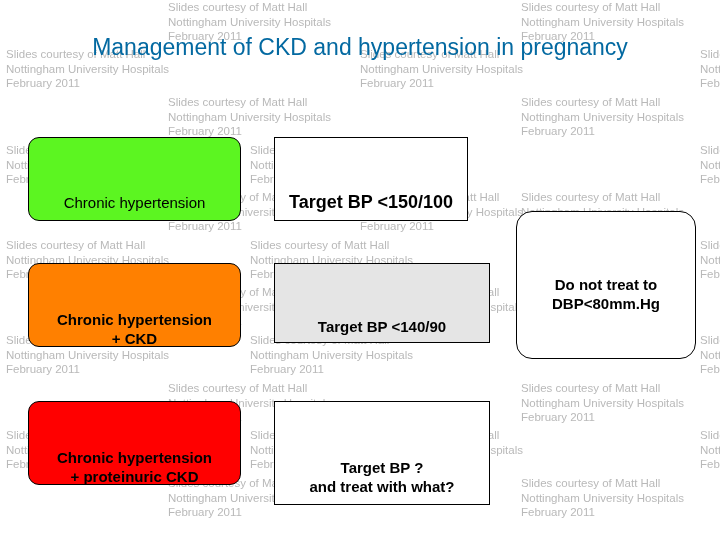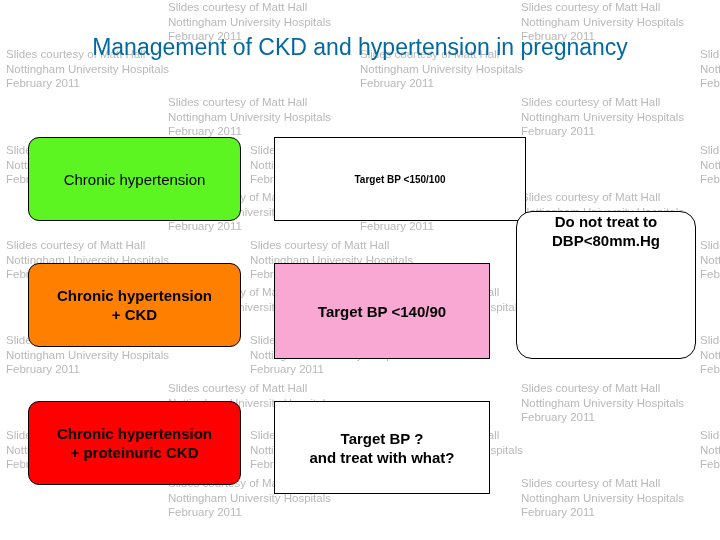--- a/index.html
+++ b/index.html
@@ -63,20 +63,21 @@
     display: flex;
     align-items: center;
     justify-content: center;
     text-align: center;
     z-index: 2;
     color: #000000;
   }
   .box-text {
     white-space: pre-line;
     line-height: 19px;
+    margin-top: 47px;
   }
 
   .green {
     background: #5CF521;
     border-radius: 11px;
     left: 28px;
     top: 137px;
     width: 213px;
     height: 84px;
     font-size: 15px;
@@ -99,53 +100,54 @@
     width: 213px;
     height: 84px;
     font-size: 15px;
     font-weight: bold;
   }
 
   .white1 {
     background: #ffffff;
     left: 274px;
     top: 137px;
-    width: 252px;
-    height: 84px;
-    font-size: 10px;
+    width: 194px;
+    height: 84px;
+    font-size: 18px;
     font-weight: bold;
   }
   .white2 {
-    background: #f9a8d4;
+    background: #e5e5e5;
     left: 274px;
     top: 263px;
     width: 216px;
-    height: 96px;
+    height: 80px;
     font-size: 15px;
     font-weight: bold;
   }
   .white3 {
     background: #ffffff;
     left: 274px;
     top: 401px;
     width: 216px;
-    height: 93px;
+    height: 104px;
     font-size: 15px;
     font-weight: bold;
   }
   .white-right {
     background: #ffffff;
     border-radius: 16px;
     left: 516px;
     top: 211px;
     width: 180px;
     height: 148px;
     font-size: 15px;
     font-weight: bold;
     align-items: flex-start;
+    padding-top: 16px;
   }
 </style>
 </head>
 <body>
 
 <div id="slide">
 
   <div id="watermarks">
       <div class="wm" style="left: 168px; top: 0px;">Slides courtesy of Matt Hall
 Nottingham University Hospitals

